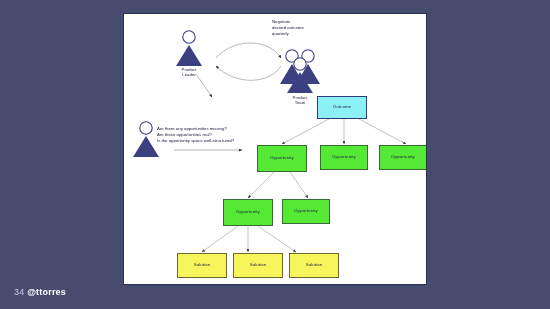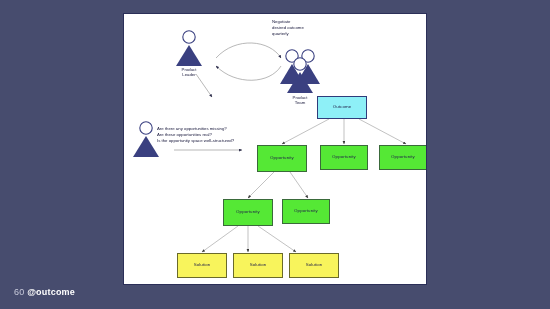--- a/index.html
+++ b/index.html
@@ -168,17 +168,17 @@
     <div class="node node-opportunity" style="left:99px; top:185px; width:50px; height:27px;">Opportunity</div>
     <div class="node node-opportunity" style="left:158px; top:185px; width:48px; height:25px;">Opportunity</div>
 
     <div class="node node-solution" style="left:53px; top:239px; width:50px; height:25px;">Solution</div>
     <div class="node node-solution" style="left:109px; top:239px; width:50px; height:25px;">Solution</div>
     <div class="node node-solution" style="left:165px; top:239px; width:50px; height:25px;">Solution</div>
 
   </div>
 
   <div id="footer">
-    <span>60</span>
-    <span class="handle">@outcome</span>
+    <span>34</span>
+    <span class="handle">@ttorres</span>
   </div>
 
 </div>
 
 </body></html>

